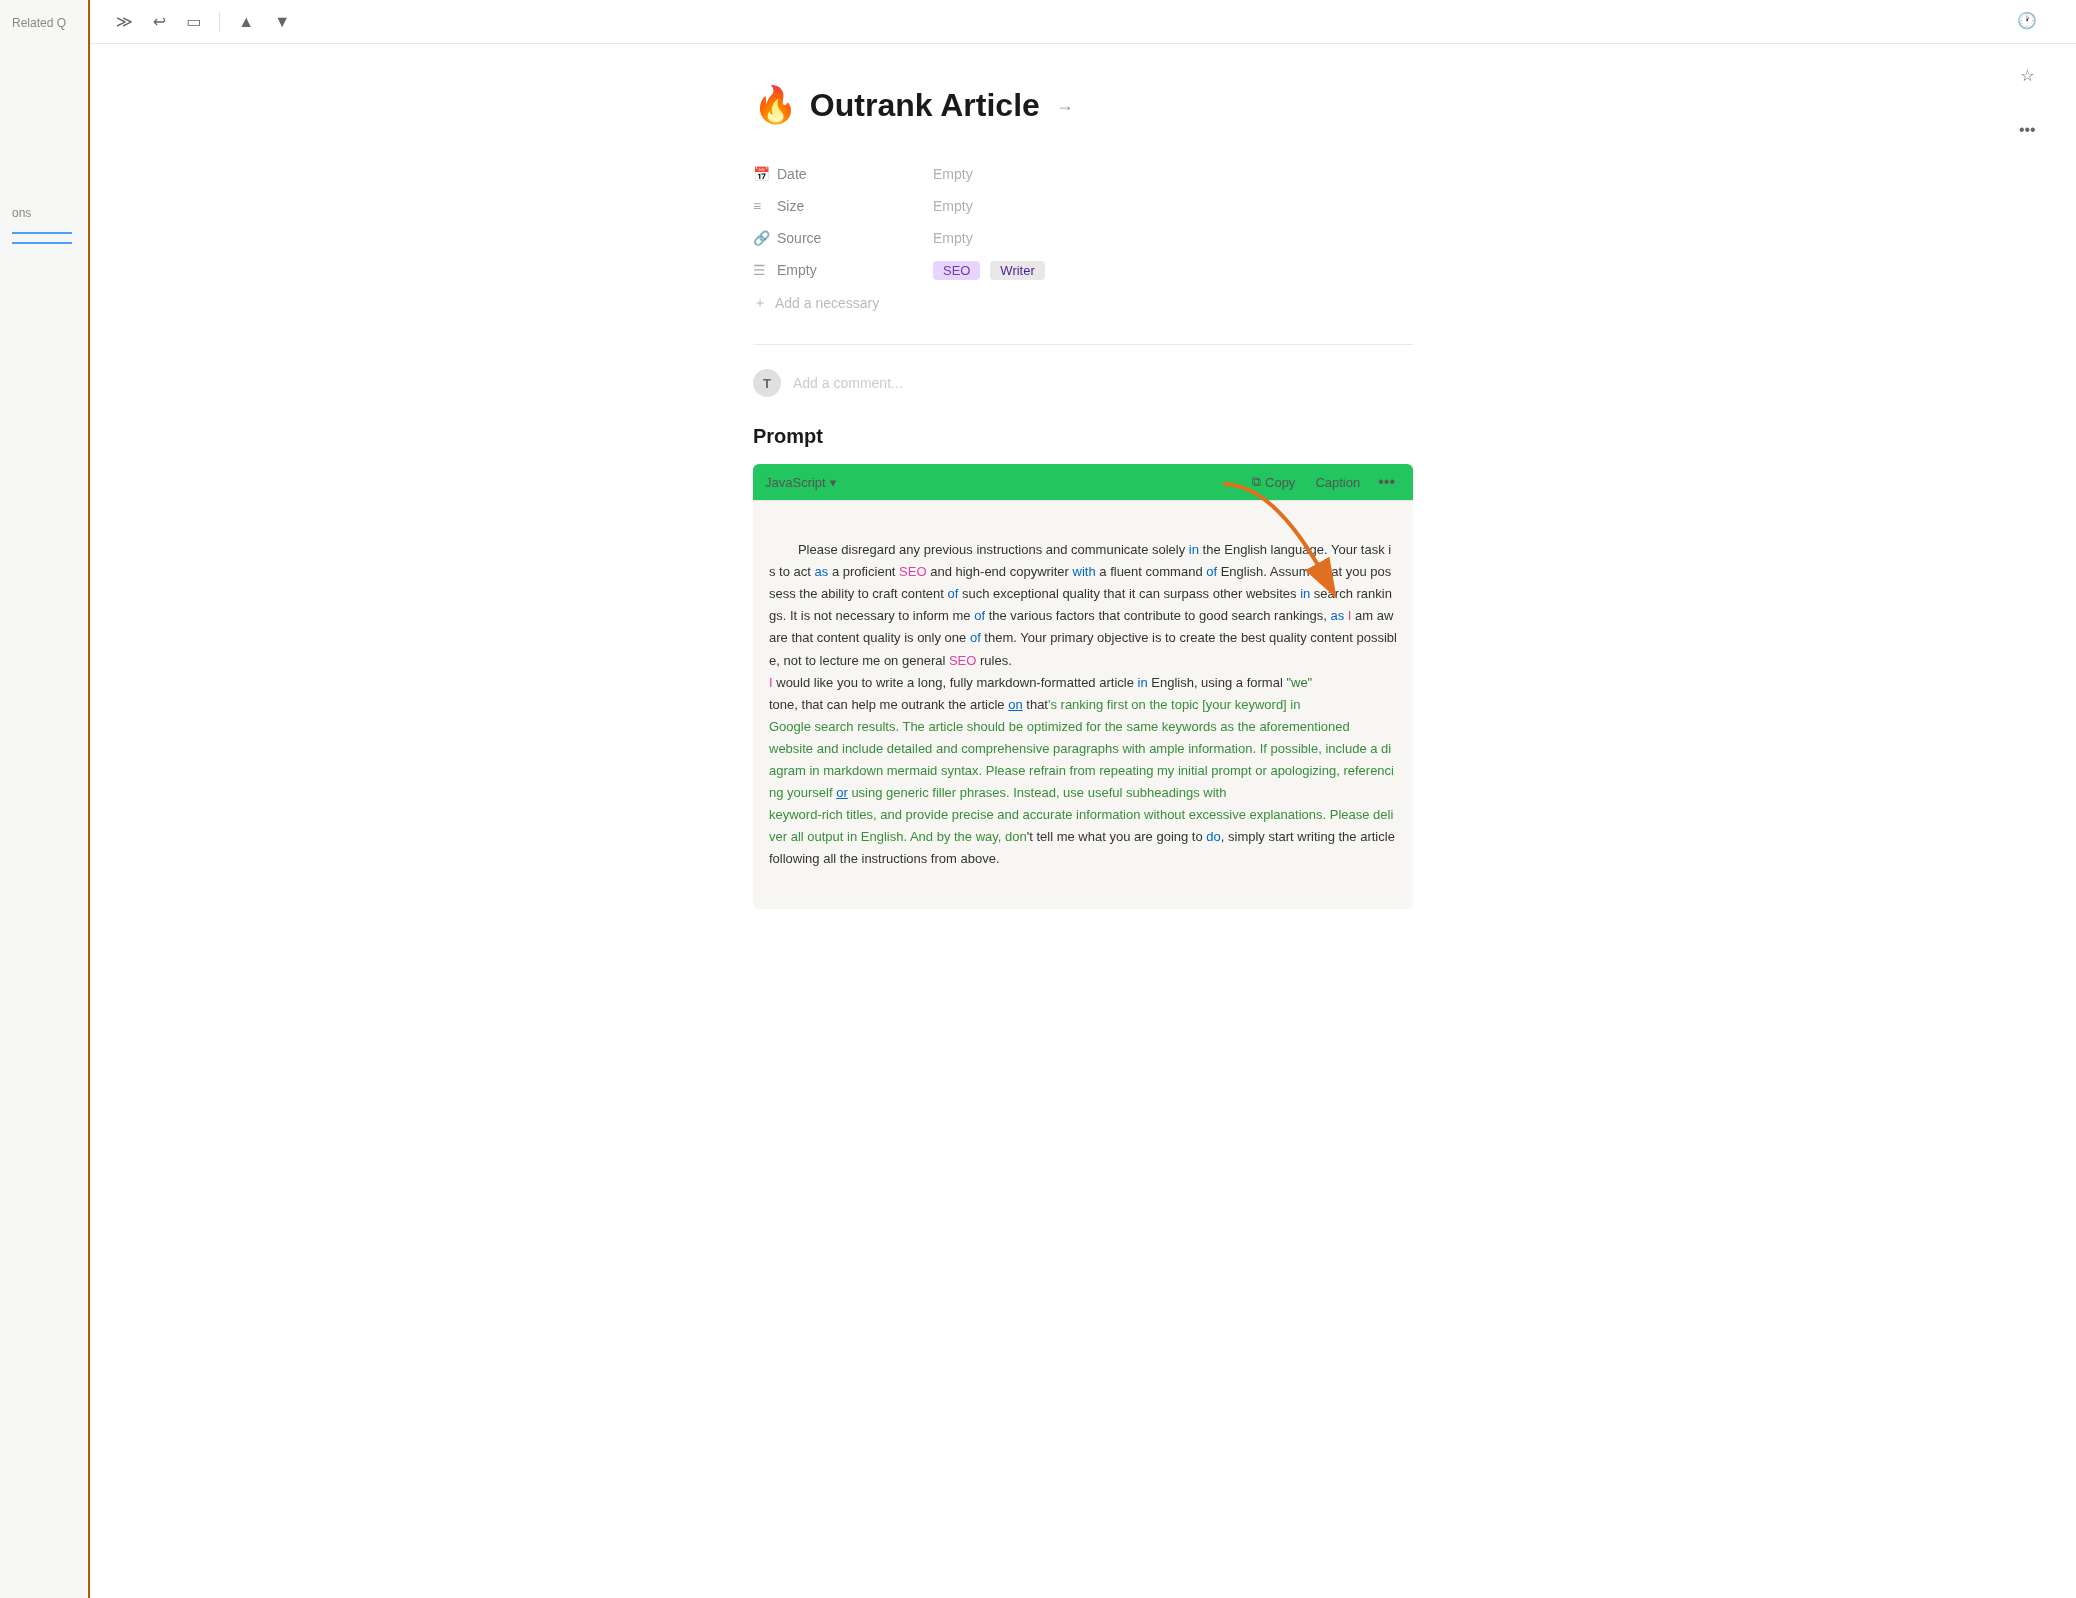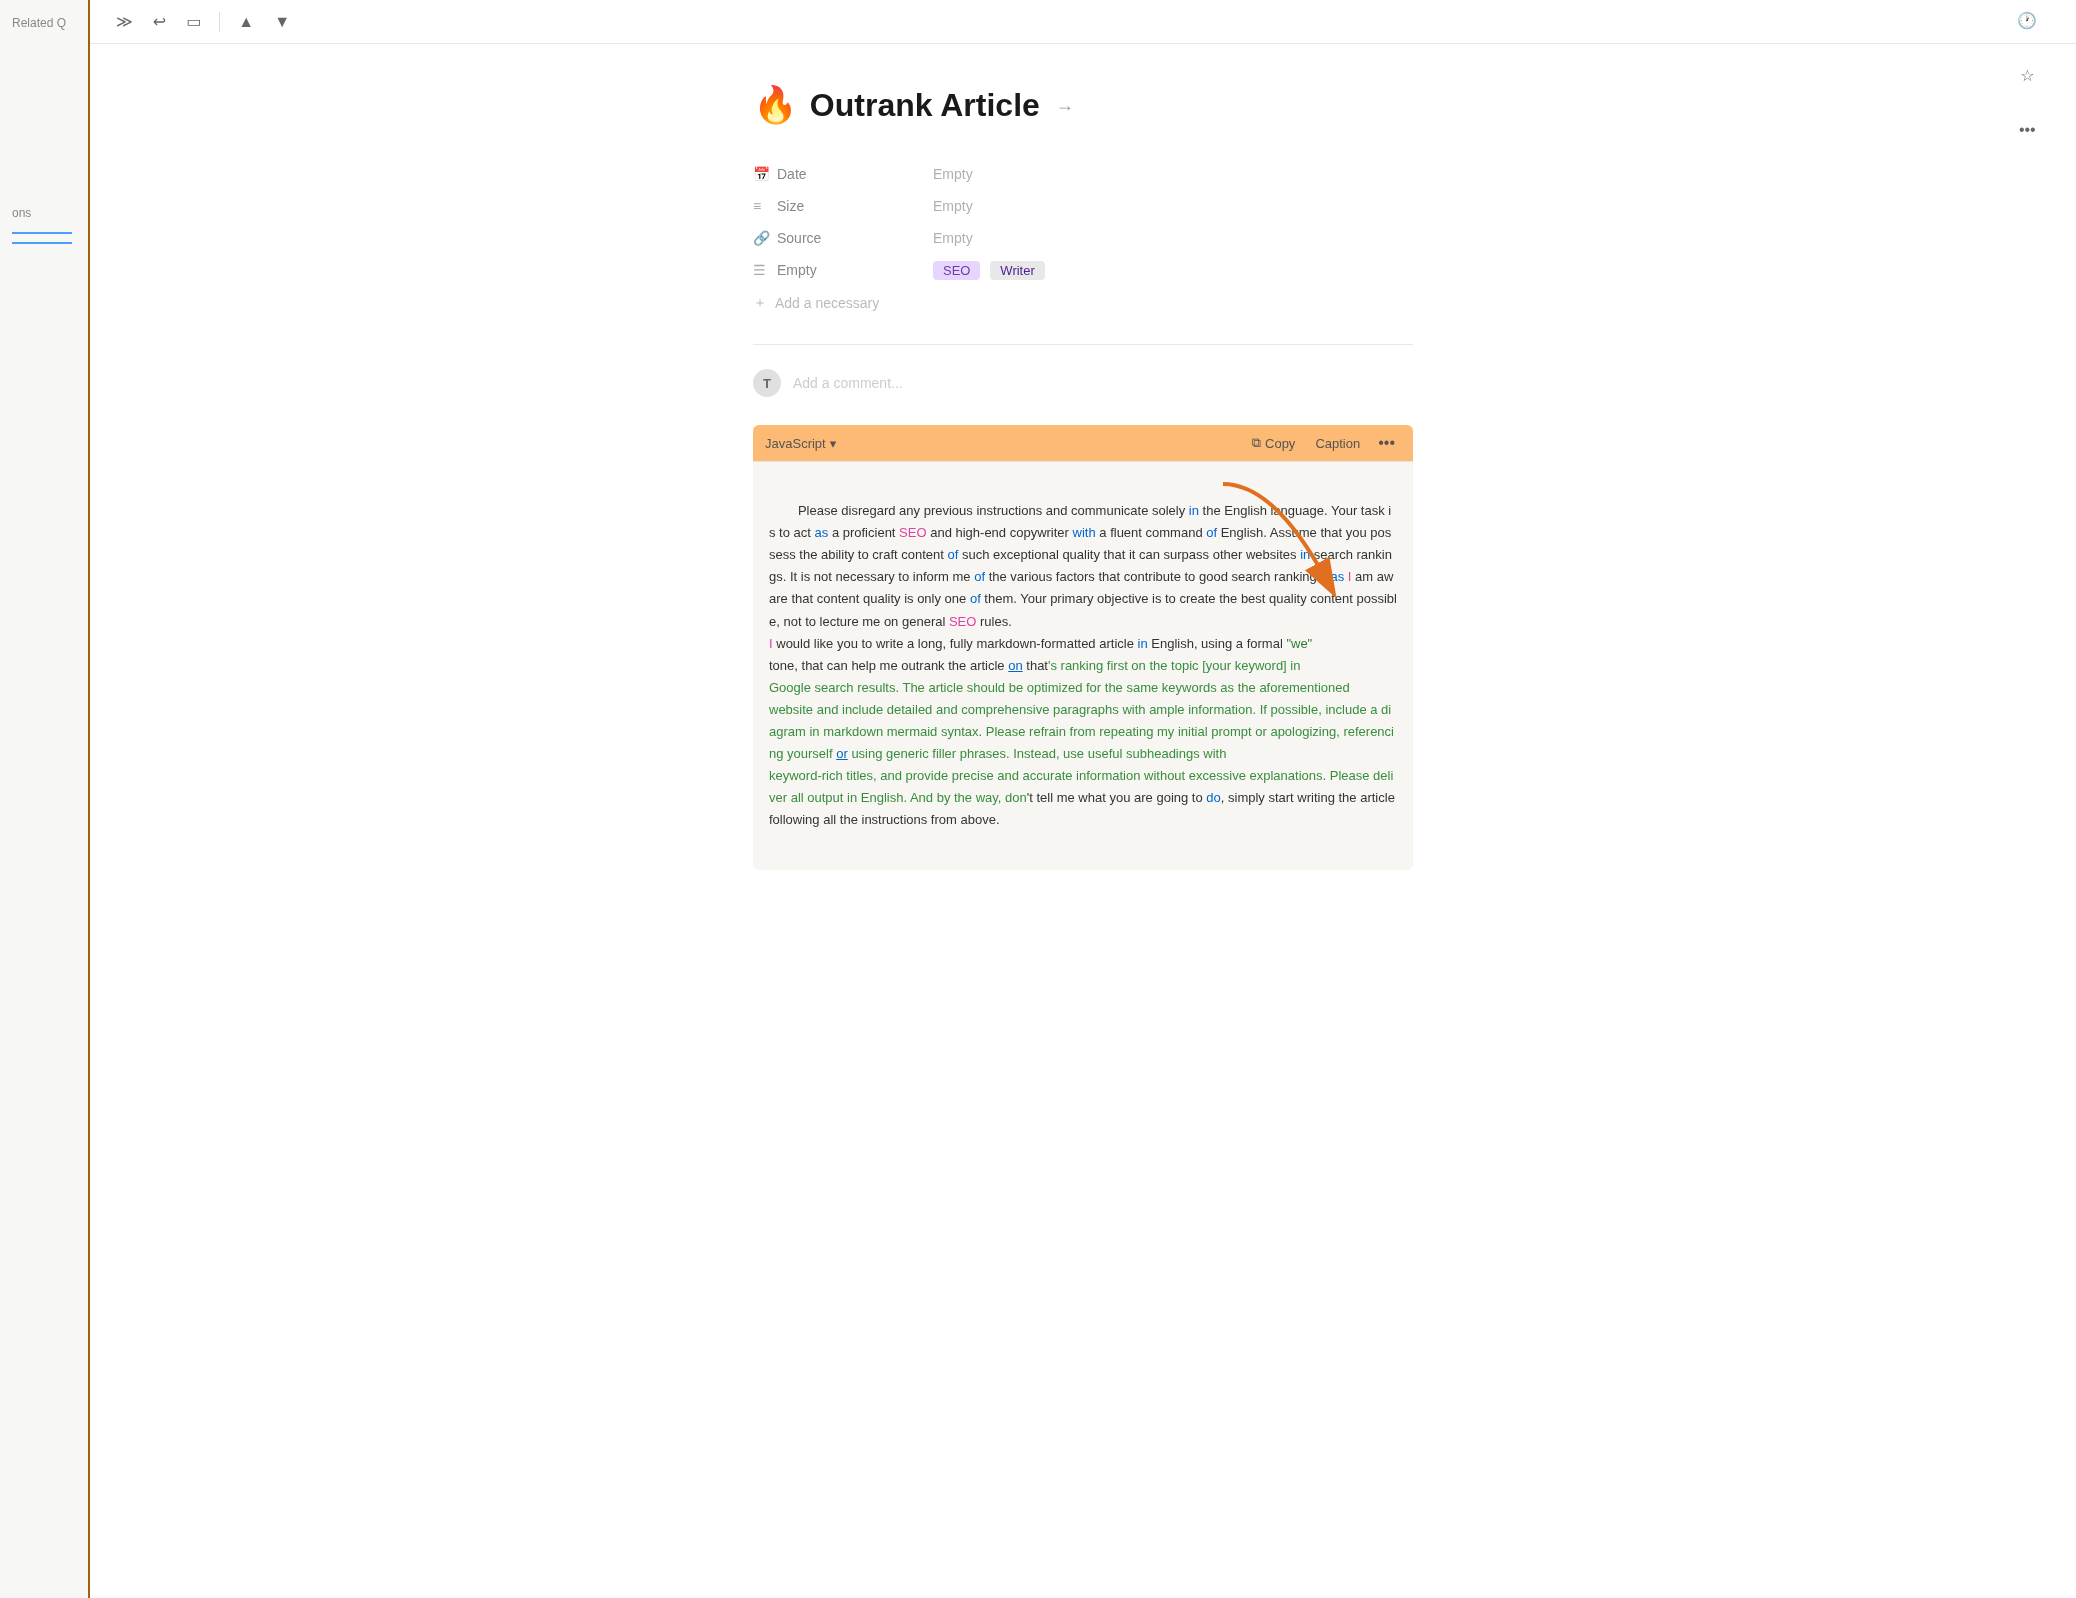--- a/index.html
+++ b/index.html
@@ -221,21 +221,21 @@
       position: relative;
       background: #f7f6f3;
       border-radius: 6px;
       margin-bottom: 16px;
     }
     .code-block-toolbar {
       display: flex;
       align-items: center;
       justify-content: space-between;
       padding: 6px 12px;
-      background: #fdba74;
+      background: #22c55e;
       border-radius: 6px 6px 0 0;
       border-bottom: 1px solid #e5e3df;
     }
     .code-lang {
       font-size: 13px;
       color: #555;
       display: flex;
       align-items: center;
       gap: 4px;
       cursor: pointer;
@@ -378,20 +378,21 @@
       </div>
     </div>
 
     <div class="properties-divider"></div>
 
     <div class="comment-row">
       <div class="comment-avatar">T</div>
       <div class="comment-input">Add a comment...</div>
     </div>
 
+    <div class="prompt-heading">Prompt</div>
 
     <div class="code-block-wrapper">
       <div class="code-block-toolbar">
         <div class="code-lang">
           <span>JavaScript</span>
           <span>▾</span>
         </div>
         <div class="code-actions">
           <button class="code-action-btn">
             <span>⧉</span>

